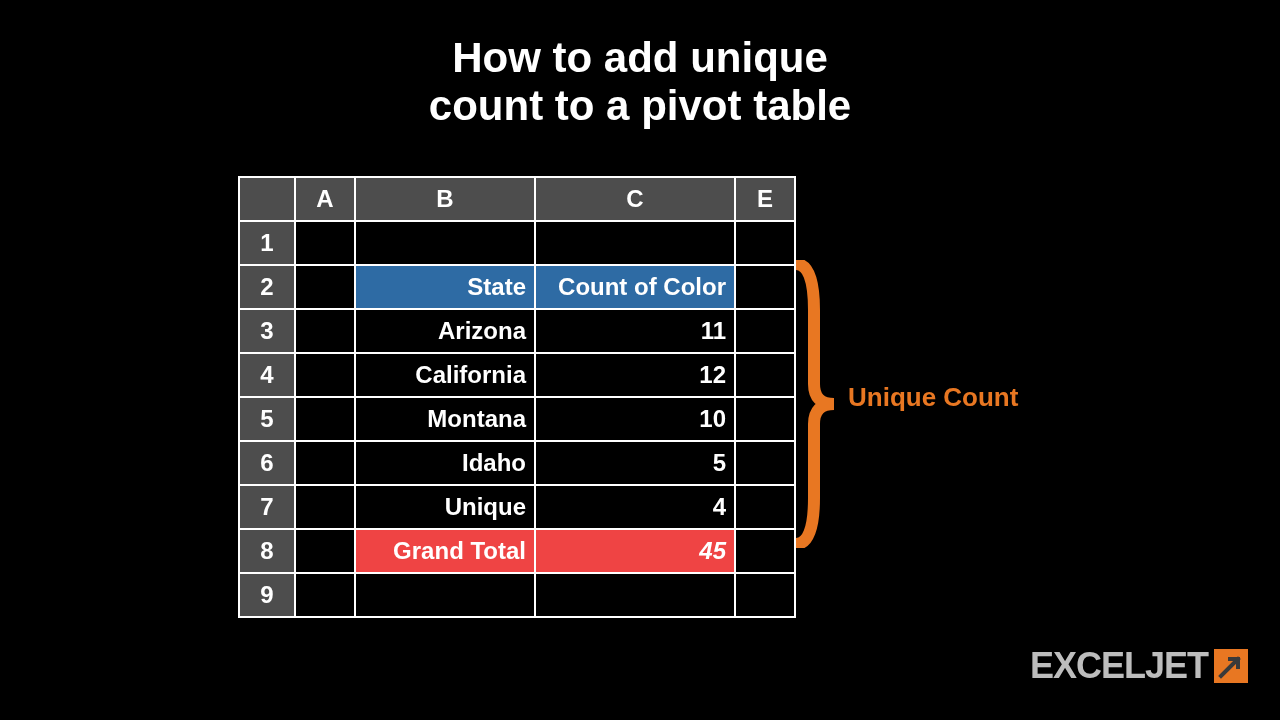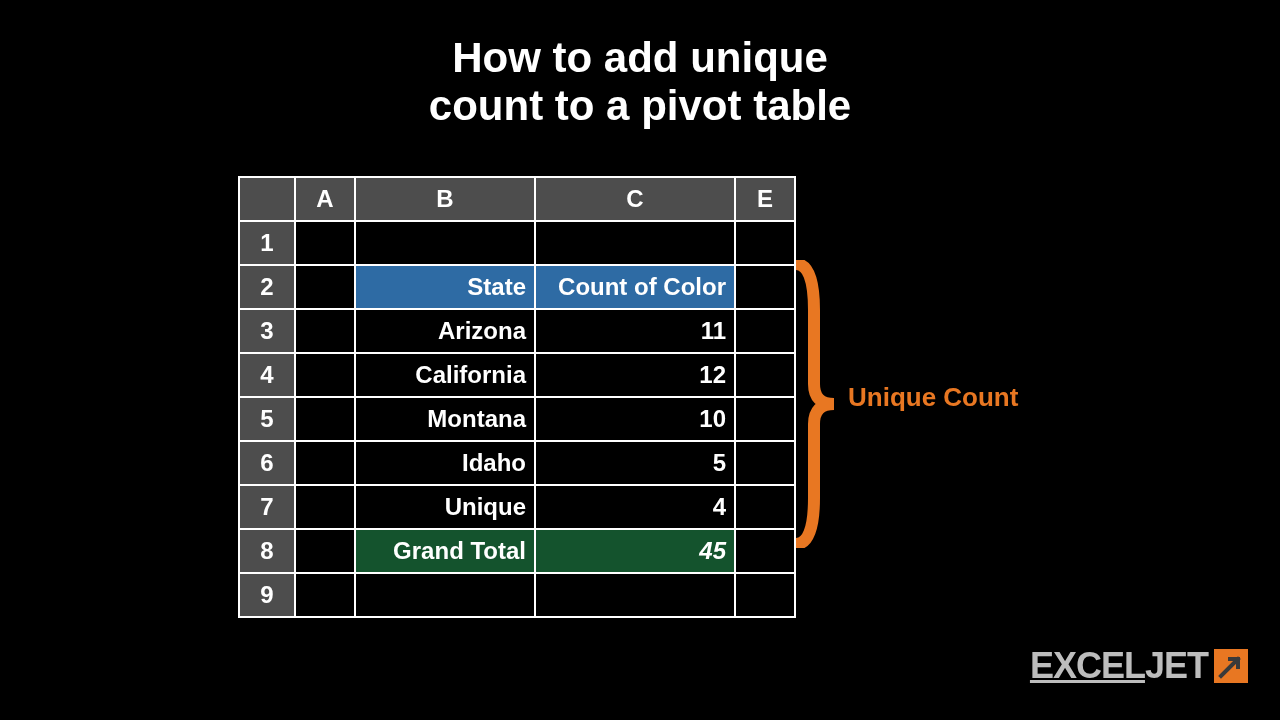--- a/index.html
+++ b/index.html
@@ -67,21 +67,21 @@
     text-align: right;
     margin-top: 12px;
   }
   td.pvthdr {
     background: #2e6ba4;
     color: #fff;
     font-weight: 700;
     text-align: right;
   }
   td.pvttot {
-    background: #14532d;
+    background: #ef4444;
     color: #fff;
     font-weight: 700;
   }
   td.pvttot.num { text-align: right; font-style: italic; }
 
   th.corner {
     background: #4d4d4d;
   }
 
   .brace {
@@ -111,21 +111,21 @@
     align-items: center;
     gap: 6px;
   }
   .logo .text {
     font-family: Arial, sans-serif;
     font-weight: 700;
     font-size: 36px;
     letter-spacing: -1px;
     color: #bdbdbd;
   }
-  .logo .text .bold { color: #bdbdbd; font-weight: 900; text-decoration: underline; }
+  .logo .text .bold { color: #bdbdbd; font-weight: 900; }
   .logo svg { display: block; }
 </style>
 </head>
 <body>
 
 <div class="stage">
 
   <div class="title">
     <span>How to add unique</span><br>
     <span>count to a pivot table</span>

